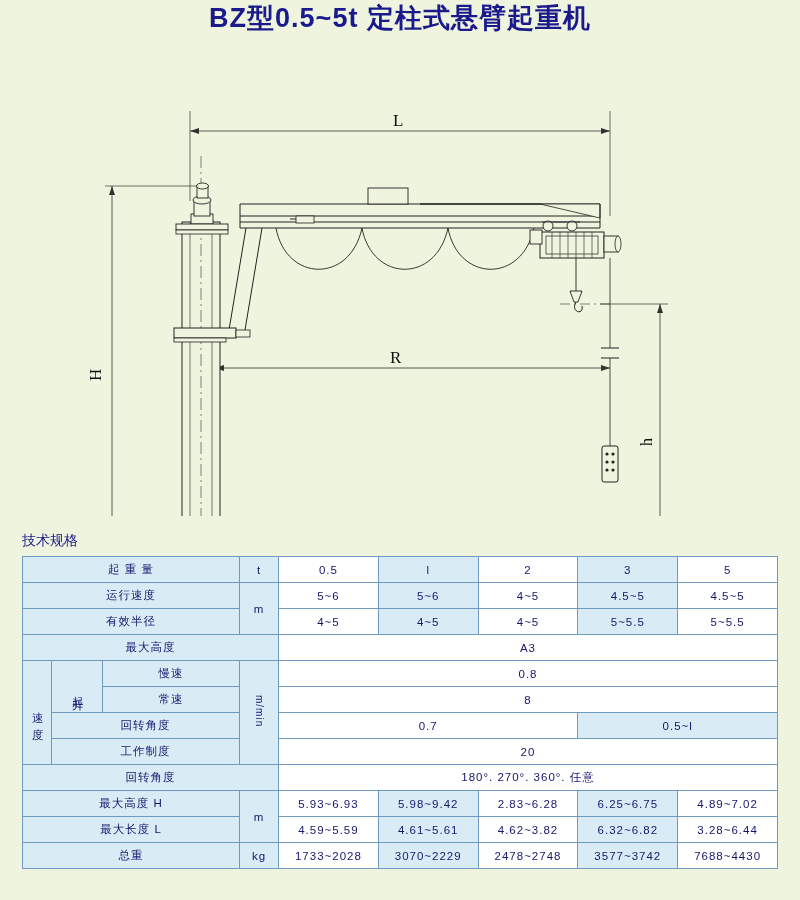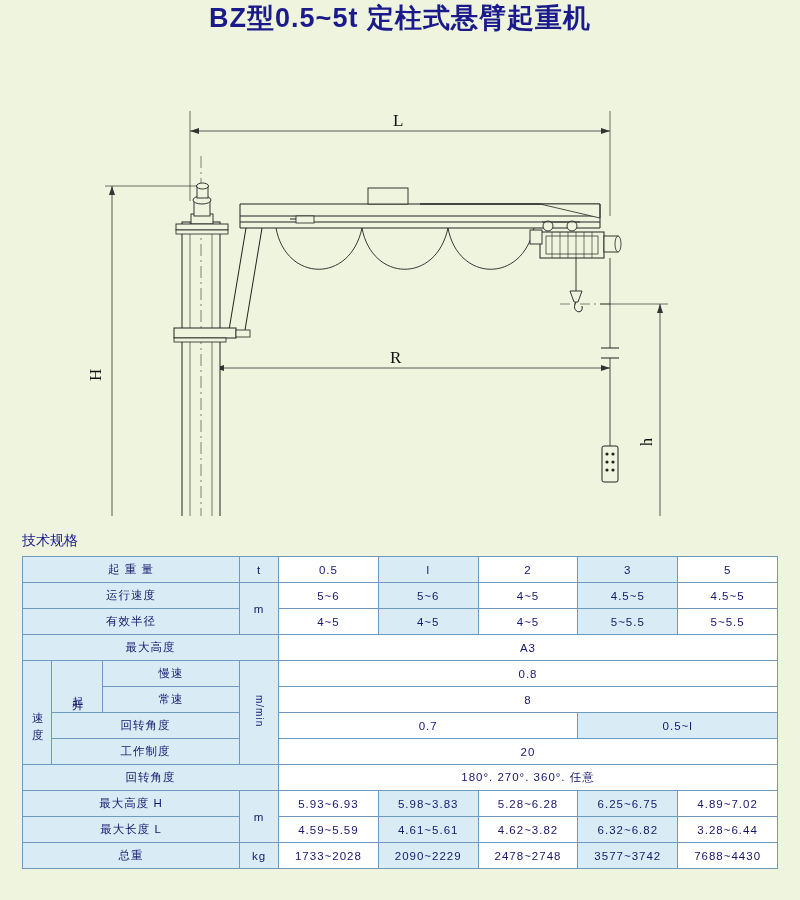--- a/index.html
+++ b/index.html
@@ -259,38 +259,38 @@
 
     <tr>
       <td class="lbl" colspan="4">回转角度</td>
       <td class="val" colspan="5">180°. 270°. 360°. 任意</td>
     </tr>
 
     <tr>
       <td class="lbl" colspan="3">最大高度 H</td>
       <td class="unit" rowspan="2">m</td>
       <td class="val">5.93~6.93</td>
-      <td class="valalt">5.98~3.83</td>
-      <td class="val">5.28~6.28</td>
+      <td class="valalt">5.98~9.42</td>
+      <td class="val">2.83~6.28</td>
       <td class="valalt">6.25~6.75</td>
       <td class="val">4.89~7.02</td>
     </tr>
 
     <tr>
       <td class="lbl" colspan="3">最大长度 L</td>
       <td class="val">4.59~5.59</td>
       <td class="valalt">4.61~5.61</td>
       <td class="val">4.62~3.82</td>
       <td class="valalt">6.32~6.82</td>
       <td class="val">3.28~6.44</td>
     </tr>
 
     <tr>
       <td class="lbl" colspan="3">总重</td>
       <td class="unit">kg</td>
       <td class="val">1733~2028</td>
-      <td class="valalt">2090~2229</td>
+      <td class="valalt">3070~2229</td>
       <td class="val">2478~2748</td>
       <td class="valalt">3577~3742</td>
       <td class="val">7688~4430</td>
     </tr>
   </tbody>
 </table>
 
 </body></html>

